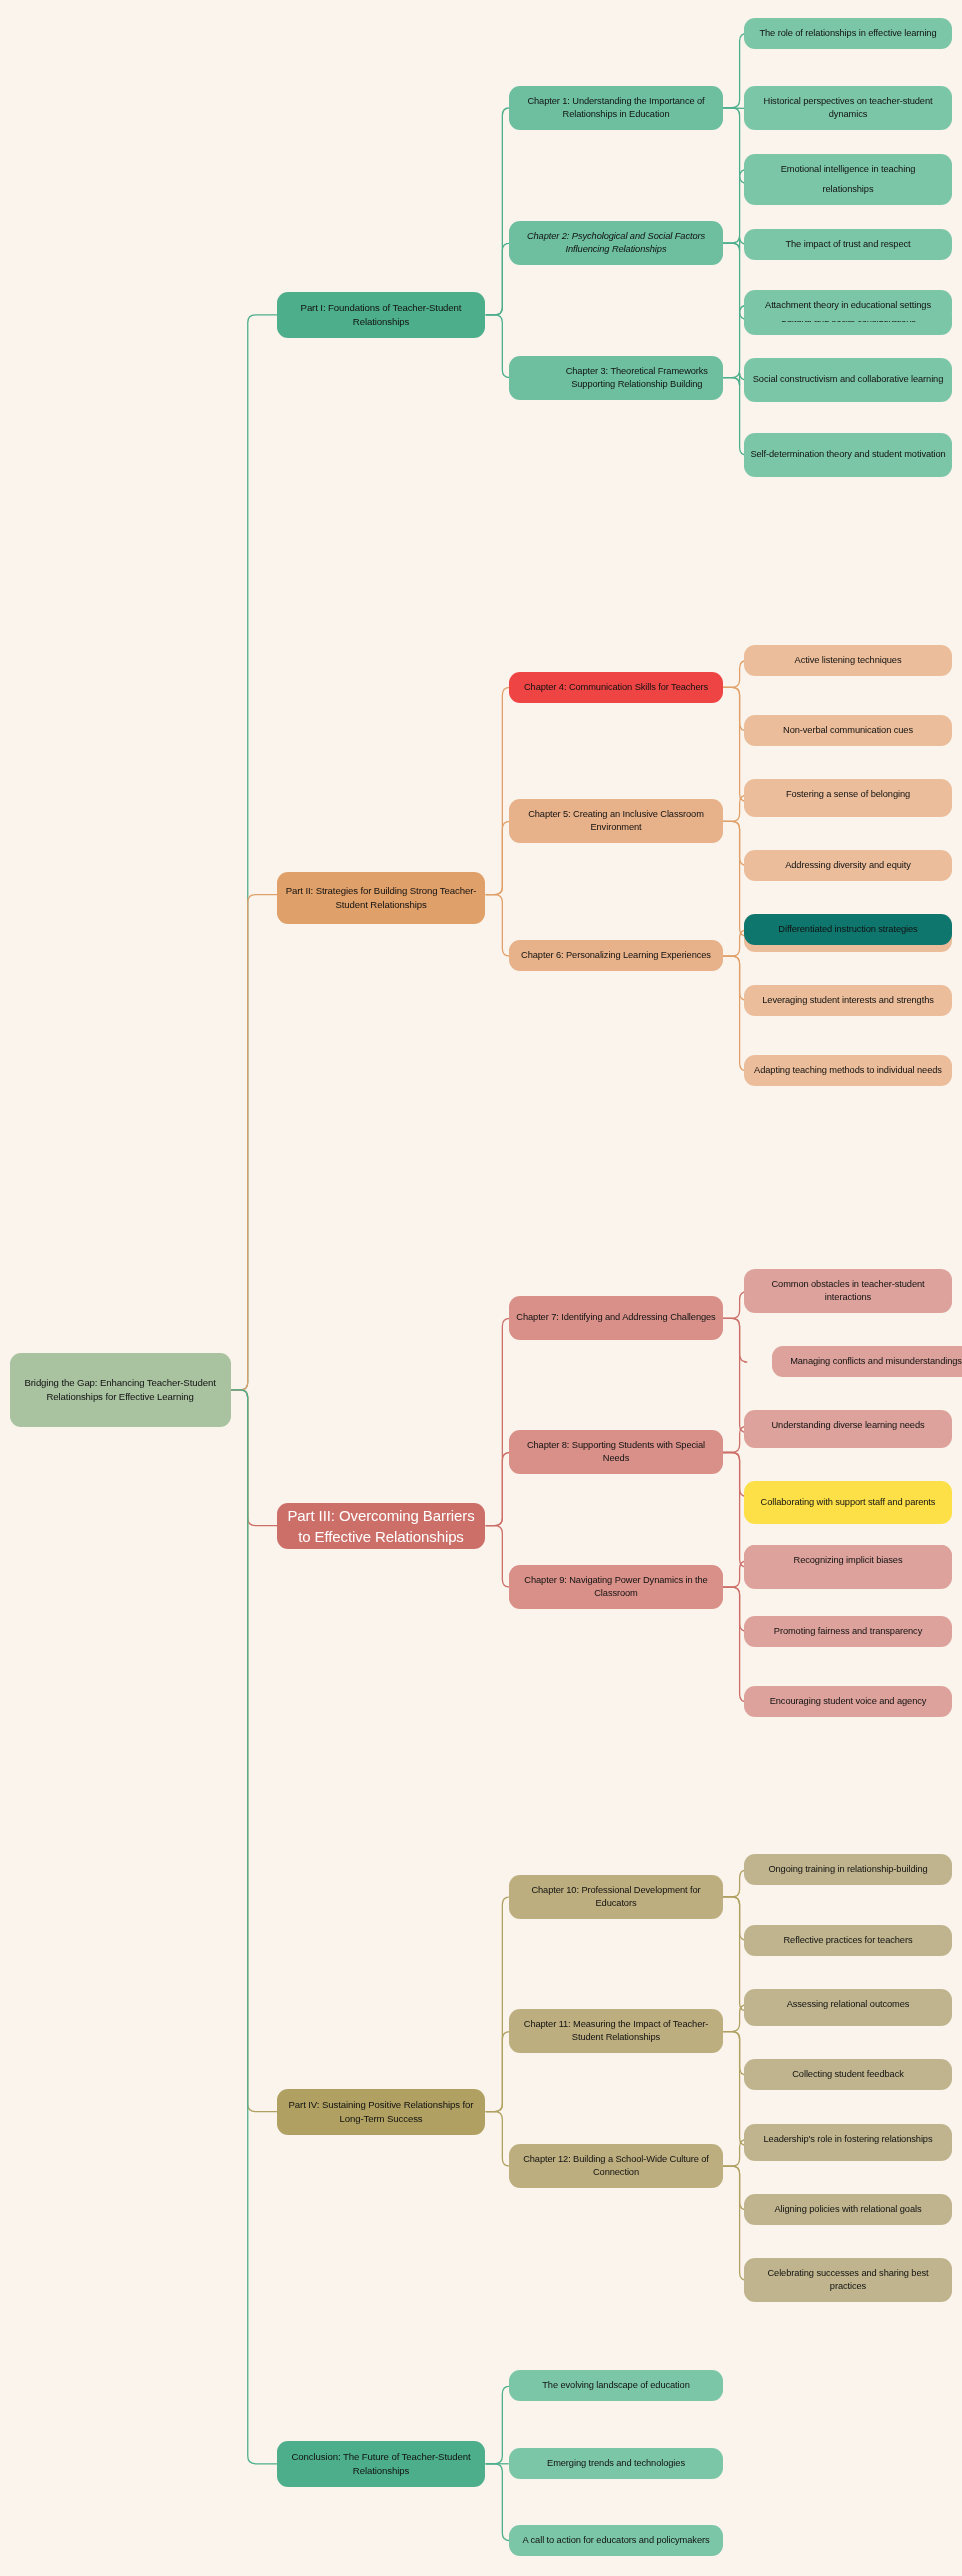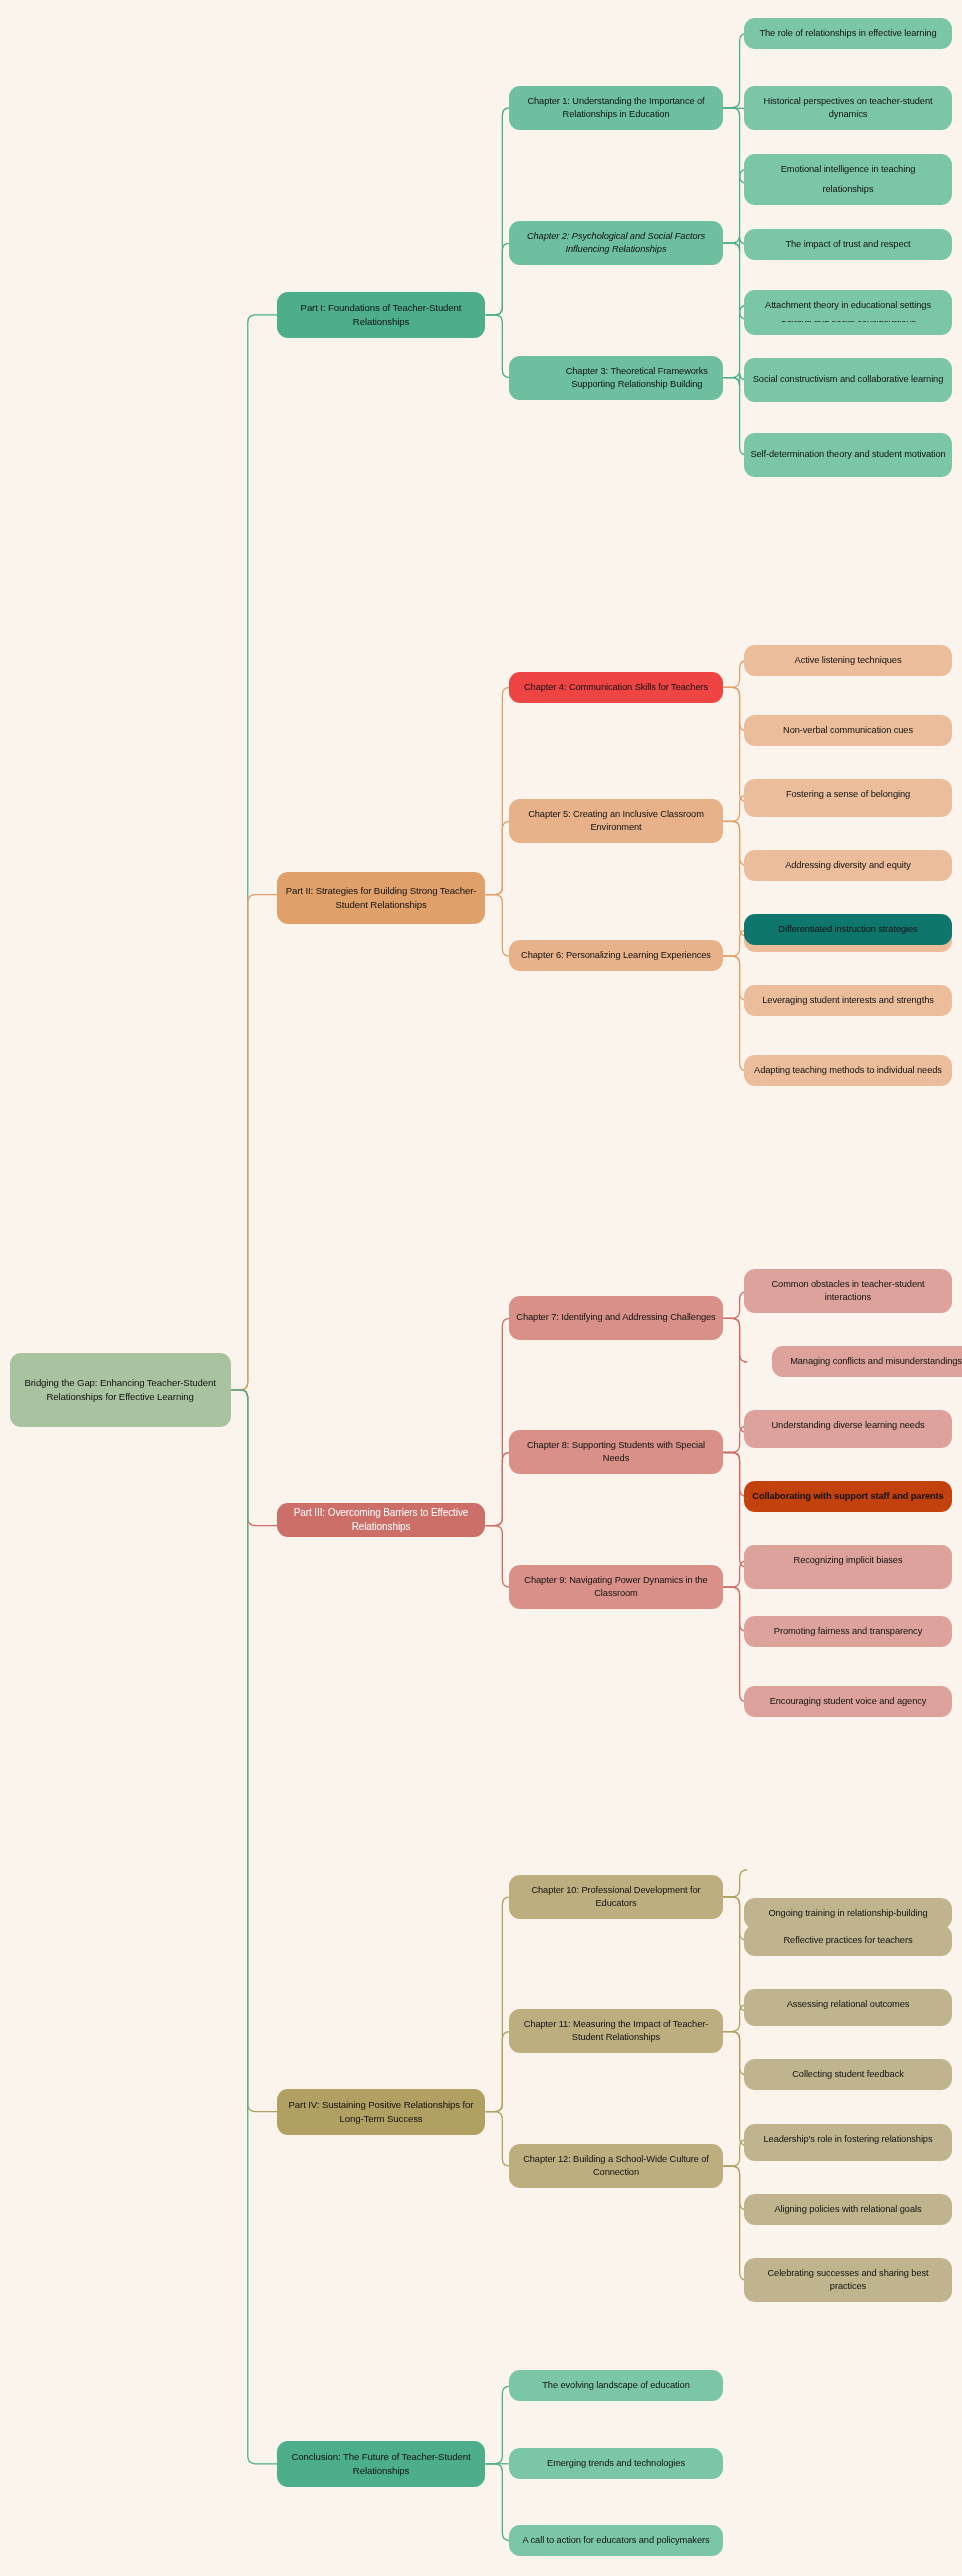--- a/index.html
+++ b/index.html
@@ -165,42 +165,42 @@
       </div>
       <div class="node" style="left: 744px; top: 914px; width: 208px; height: 31px; background: #0f766e; font-size: 9.3px;">
         <span>Differentiated instruction strategies</span>
       </div>
       <div class="node" style="left: 744px; top: 985px; width: 208px; height: 31px; background: rgb(235, 189, 154); font-size: 9.3px;">
         <span>Leveraging student interests and strengths</span>
       </div>
       <div class="node" style="left: 744px; top: 1055px; width: 208px; height: 31px; background: rgb(235, 189, 154); font-size: 9.3px;">
         <span>Adapting teaching methods to individual needs</span>
       </div>
-      <div class="node lvl1 white-text" style="left: 277px; top: 1503px; width: 208px; height: 34px; background: rgb(204, 111, 104); font-size: 10px;">
+      <div class="node lvl1 white-text" style="left: 277px; top: 1503px; width: 208px; height: 46px; background: rgb(204, 111, 104); font-size: 15px;">
         <span>Part III: Overcoming Barriers to Effective Relationships</span>
       </div>
       <div class="node" style="left: 509px; top: 1296px; width: 214px; height: 44px; background: rgb(216, 144, 137); font-size: 9.3px;">
         <span>Chapter 7: Identifying and Addressing Challenges</span>
       </div>
       <div class="node" style="left: 744px; top: 1269px; width: 208px; height: 44px; background: rgb(220, 162, 155); font-size: 9.3px;">
         <span>Common obstacles in teacher-student interactions</span>
       </div>
       <div class="node" style="left: 744px; top: 1346px; width: 208px; height: 31px; background: rgb(220, 162, 155); font-size: 9.3px; margin-left: 28px;">
         <span>Managing conflicts and misunderstandings</span>
       </div>
       <div class="node" style="left: 744px; top: 1417px; width: 208px; height: 31px; background: rgb(220, 162, 155); font-size: 9.3px;">
         <span>Strategies for de-escalation and resolution</span>
       </div>
       <div class="node" style="left: 509px; top: 1430px; width: 214px; height: 44px; background: rgb(216, 144, 137); font-size: 9.3px; justify-content: center;">
         <span>Chapter 8: Supporting Students with Special Needs</span>
       </div>
       <div class="node" style="left: 744px; top: 1410px; width: 208px; height: 31px; background: rgb(220, 162, 155); font-size: 9.3px;">
         <span>Understanding diverse learning needs</span>
       </div>
-      <div class="node" style="left: 744px; top: 1481px; width: 208px; height: 31px; background: #c2410c; font-size: 9.3px; font-weight: bold;">
+      <div class="node" style="left: 744px; top: 1481px; width: 208px; height: 43px; background: #fde047; font-size: 9.3px;">
         <span>Collaborating with support staff and parents</span>
       </div>
       <div class="node" style="left: 744px; top: 1545px; width: 208px; height: 44px; background: rgb(220, 162, 155); font-size: 9.3px;">
         <span>Implementing accommodations and modifications</span>
       </div>
       <div class="node" style="left: 509px; top: 1565px; width: 214px; height: 44px; background: rgb(216, 144, 137); font-size: 9.3px;">
         <span>Chapter 9: Navigating Power Dynamics in the Classroom</span>
       </div>
       <div class="node" style="left: 744px; top: 1545px; width: 208px; height: 31px; background: rgb(220, 162, 155); font-size: 9.3px;">
         <span>Recognizing implicit biases</span>
@@ -210,21 +210,21 @@
       </div>
       <div class="node" style="left: 744px; top: 1686px; width: 208px; height: 31px; background: rgb(220, 162, 155); font-size: 9.3px;">
         <span>Encouraging student voice and agency</span>
       </div>
       <div class="node lvl1" style="left: 277px; top: 2089px; width: 208px; height: 46px; background: rgb(176, 161, 98); font-size: 9.6px;">
         <span>Part IV: Sustaining Positive Relationships for Long-Term Success</span>
       </div>
       <div class="node" style="left: 509px; top: 1875px; width: 214px; height: 44px; background: rgb(189, 174, 127); font-size: 9.3px;">
         <span>Chapter 10: Professional Development for Educators</span>
       </div>
-      <div class="node" style="left: 744px; top: 1854px; width: 208px; height: 31px; background: rgb(191, 180, 141); font-size: 9.3px; margin-top: 44px;">
+      <div class="node" style="left: 744px; top: 1854px; width: 208px; height: 31px; background: rgb(191, 180, 141); font-size: 9.3px;">
         <span>Ongoing training in relationship-building</span>
       </div>
       <div class="node" style="left: 744px; top: 1925px; width: 208px; height: 31px; background: rgb(191, 180, 141); font-size: 9.3px;">
         <span>Reflective practices for teachers</span>
       </div>
       <div class="node" style="left: 744px; top: 1995px; width: 208px; height: 31px; background: rgb(191, 180, 141); font-size: 9.3px;">
         <span>Peer mentoring and collaboration</span>
       </div>
       <div class="node" style="left: 509px; top: 2009px; width: 214px; height: 44px; background: rgb(189, 174, 127); font-size: 9.3px;">
         <span>Chapter 11: Measuring the Impact of Teacher-Student Relationships</span>

